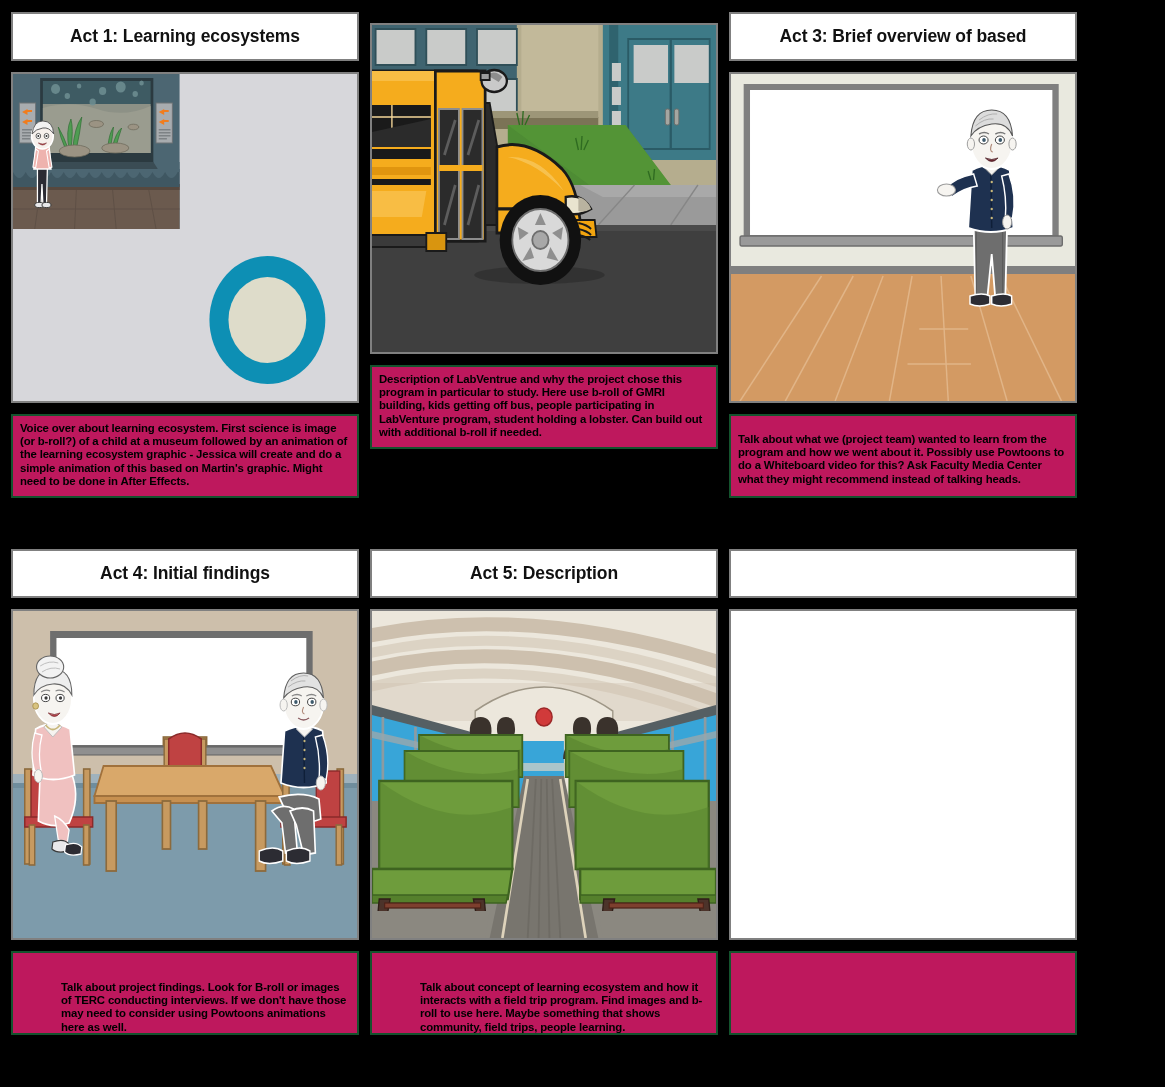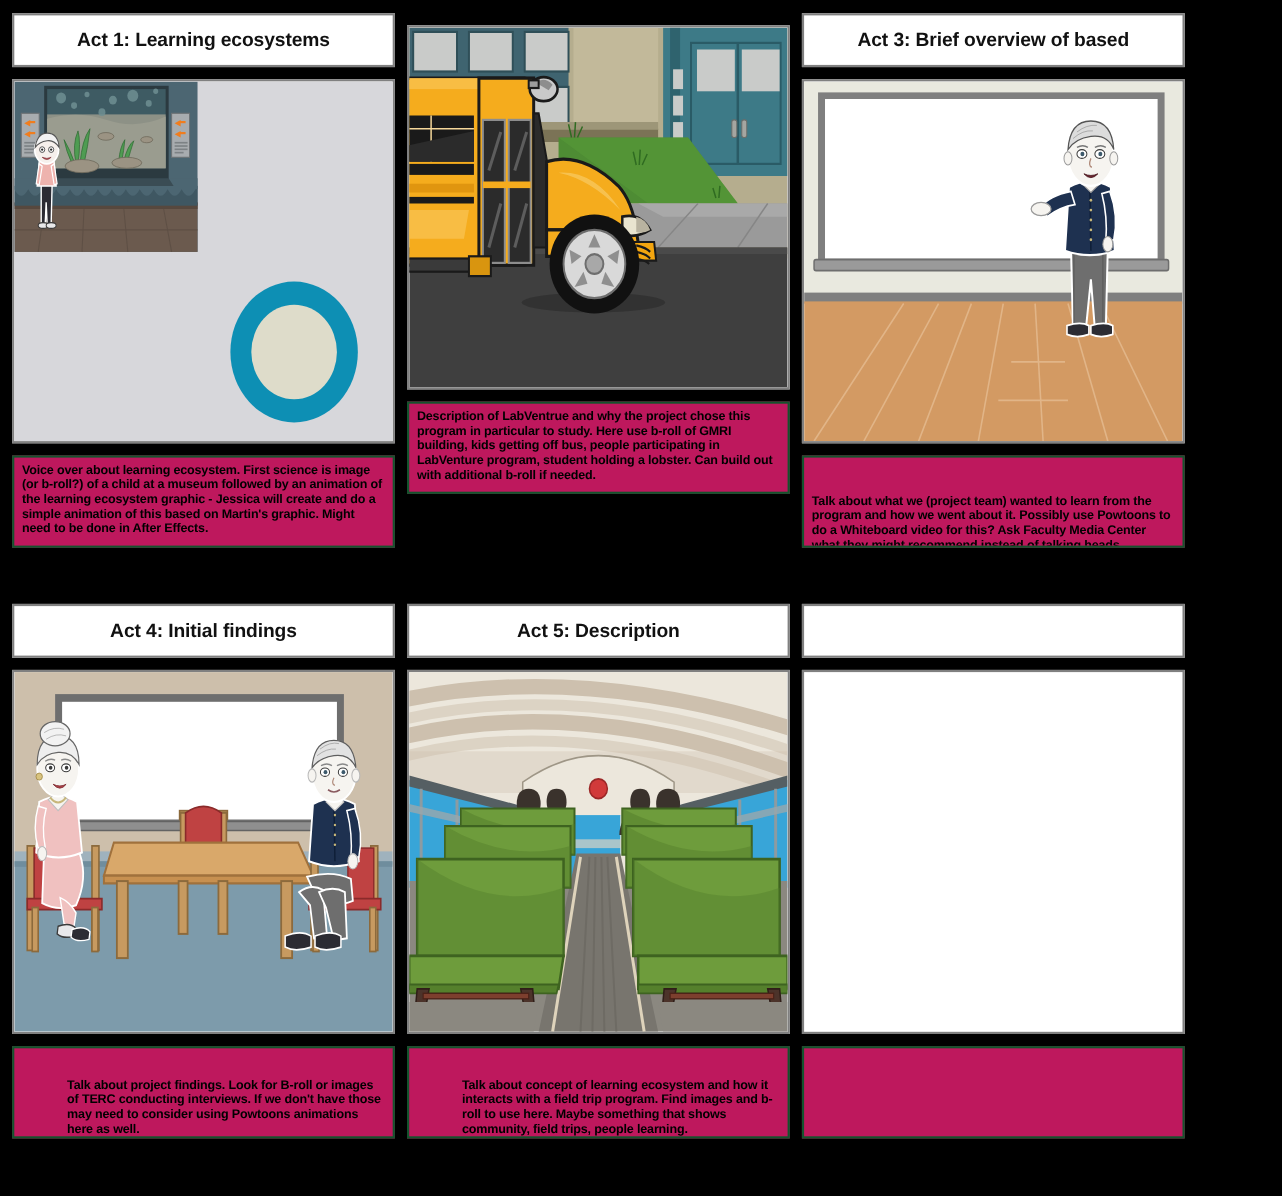--- a/index.html
+++ b/index.html
@@ -73,21 +73,21 @@
   }
   .caption-text {
     font-family: "Liberation Sans", sans-serif;
     font-weight: bold;
     font-size: 11.4px;
     line-height: 1.16;
     color: #000000;
     letter-spacing: -0.15px;
     white-space: pre-wrap;
   }
-  .caption-box.pad-top { padding-top: 34px; }
+  .caption-box.pad-top { padding-top: 17px; }
   .caption-box.pad-top-lg { padding-top: 28px; padding-left: 48px; }
 </style>
 </head>
 <body>
 
 <div id="board">
 
   <div class="row row-1">
 
     <div class="cell">

